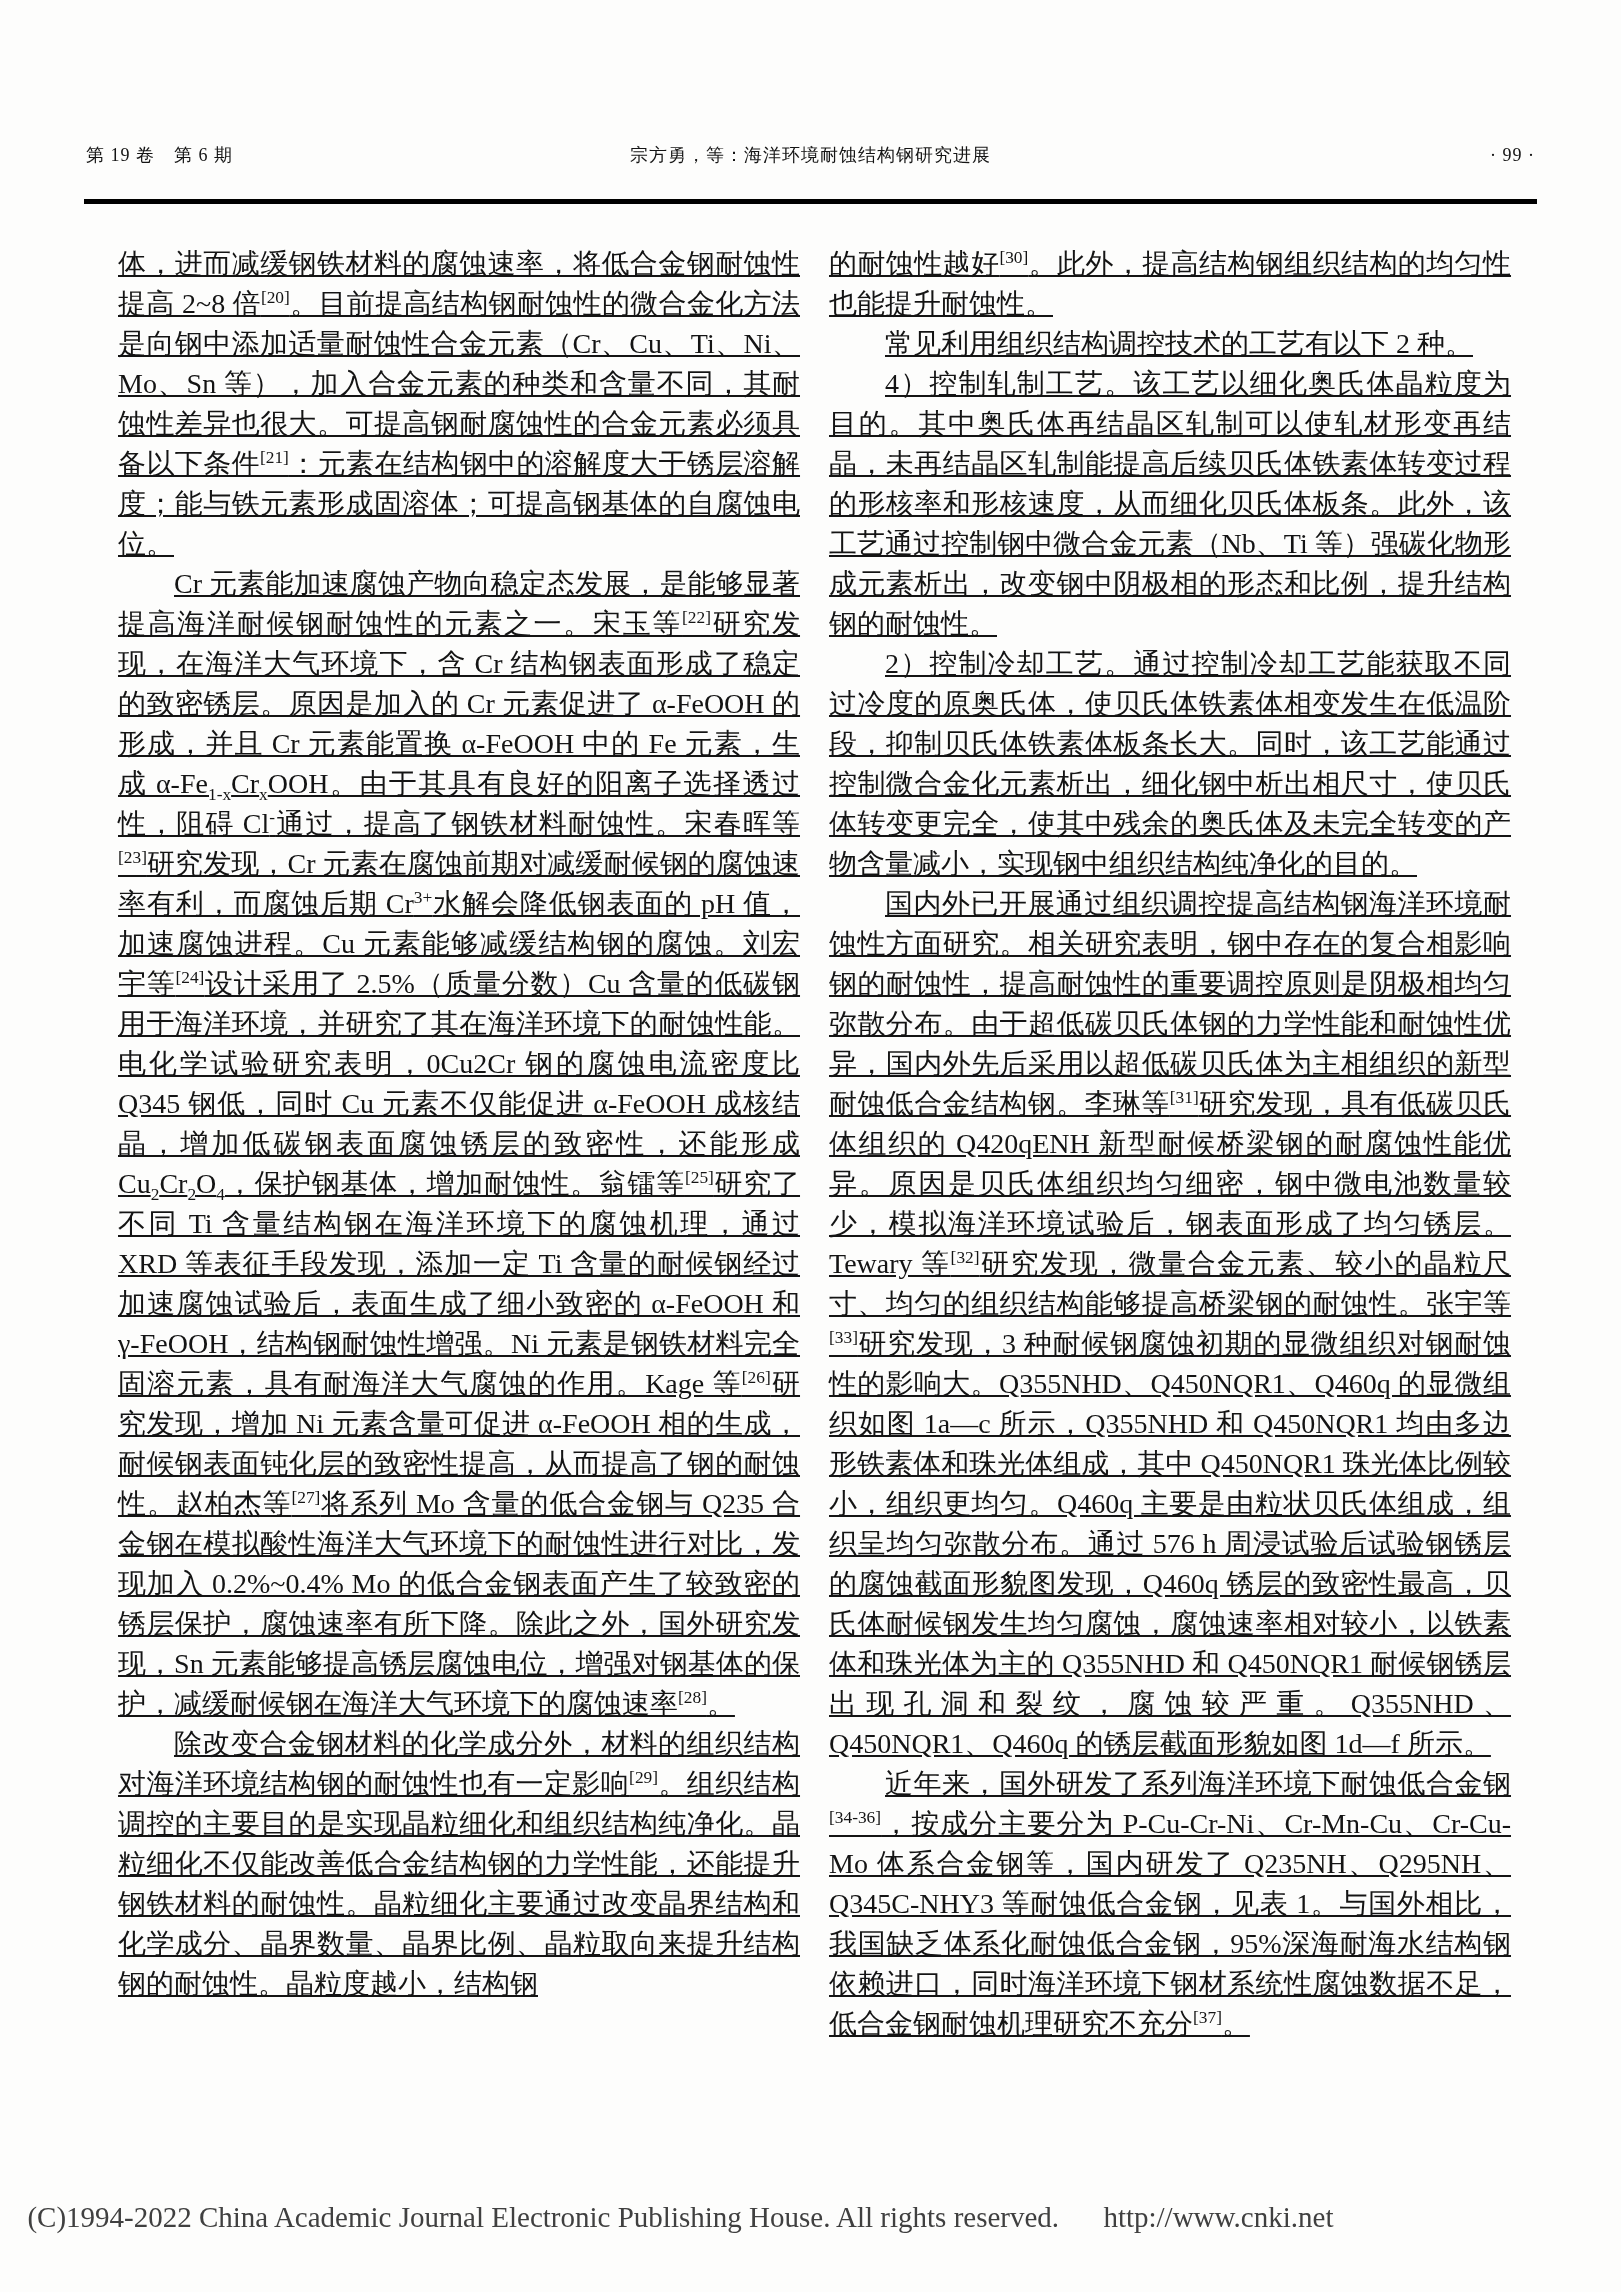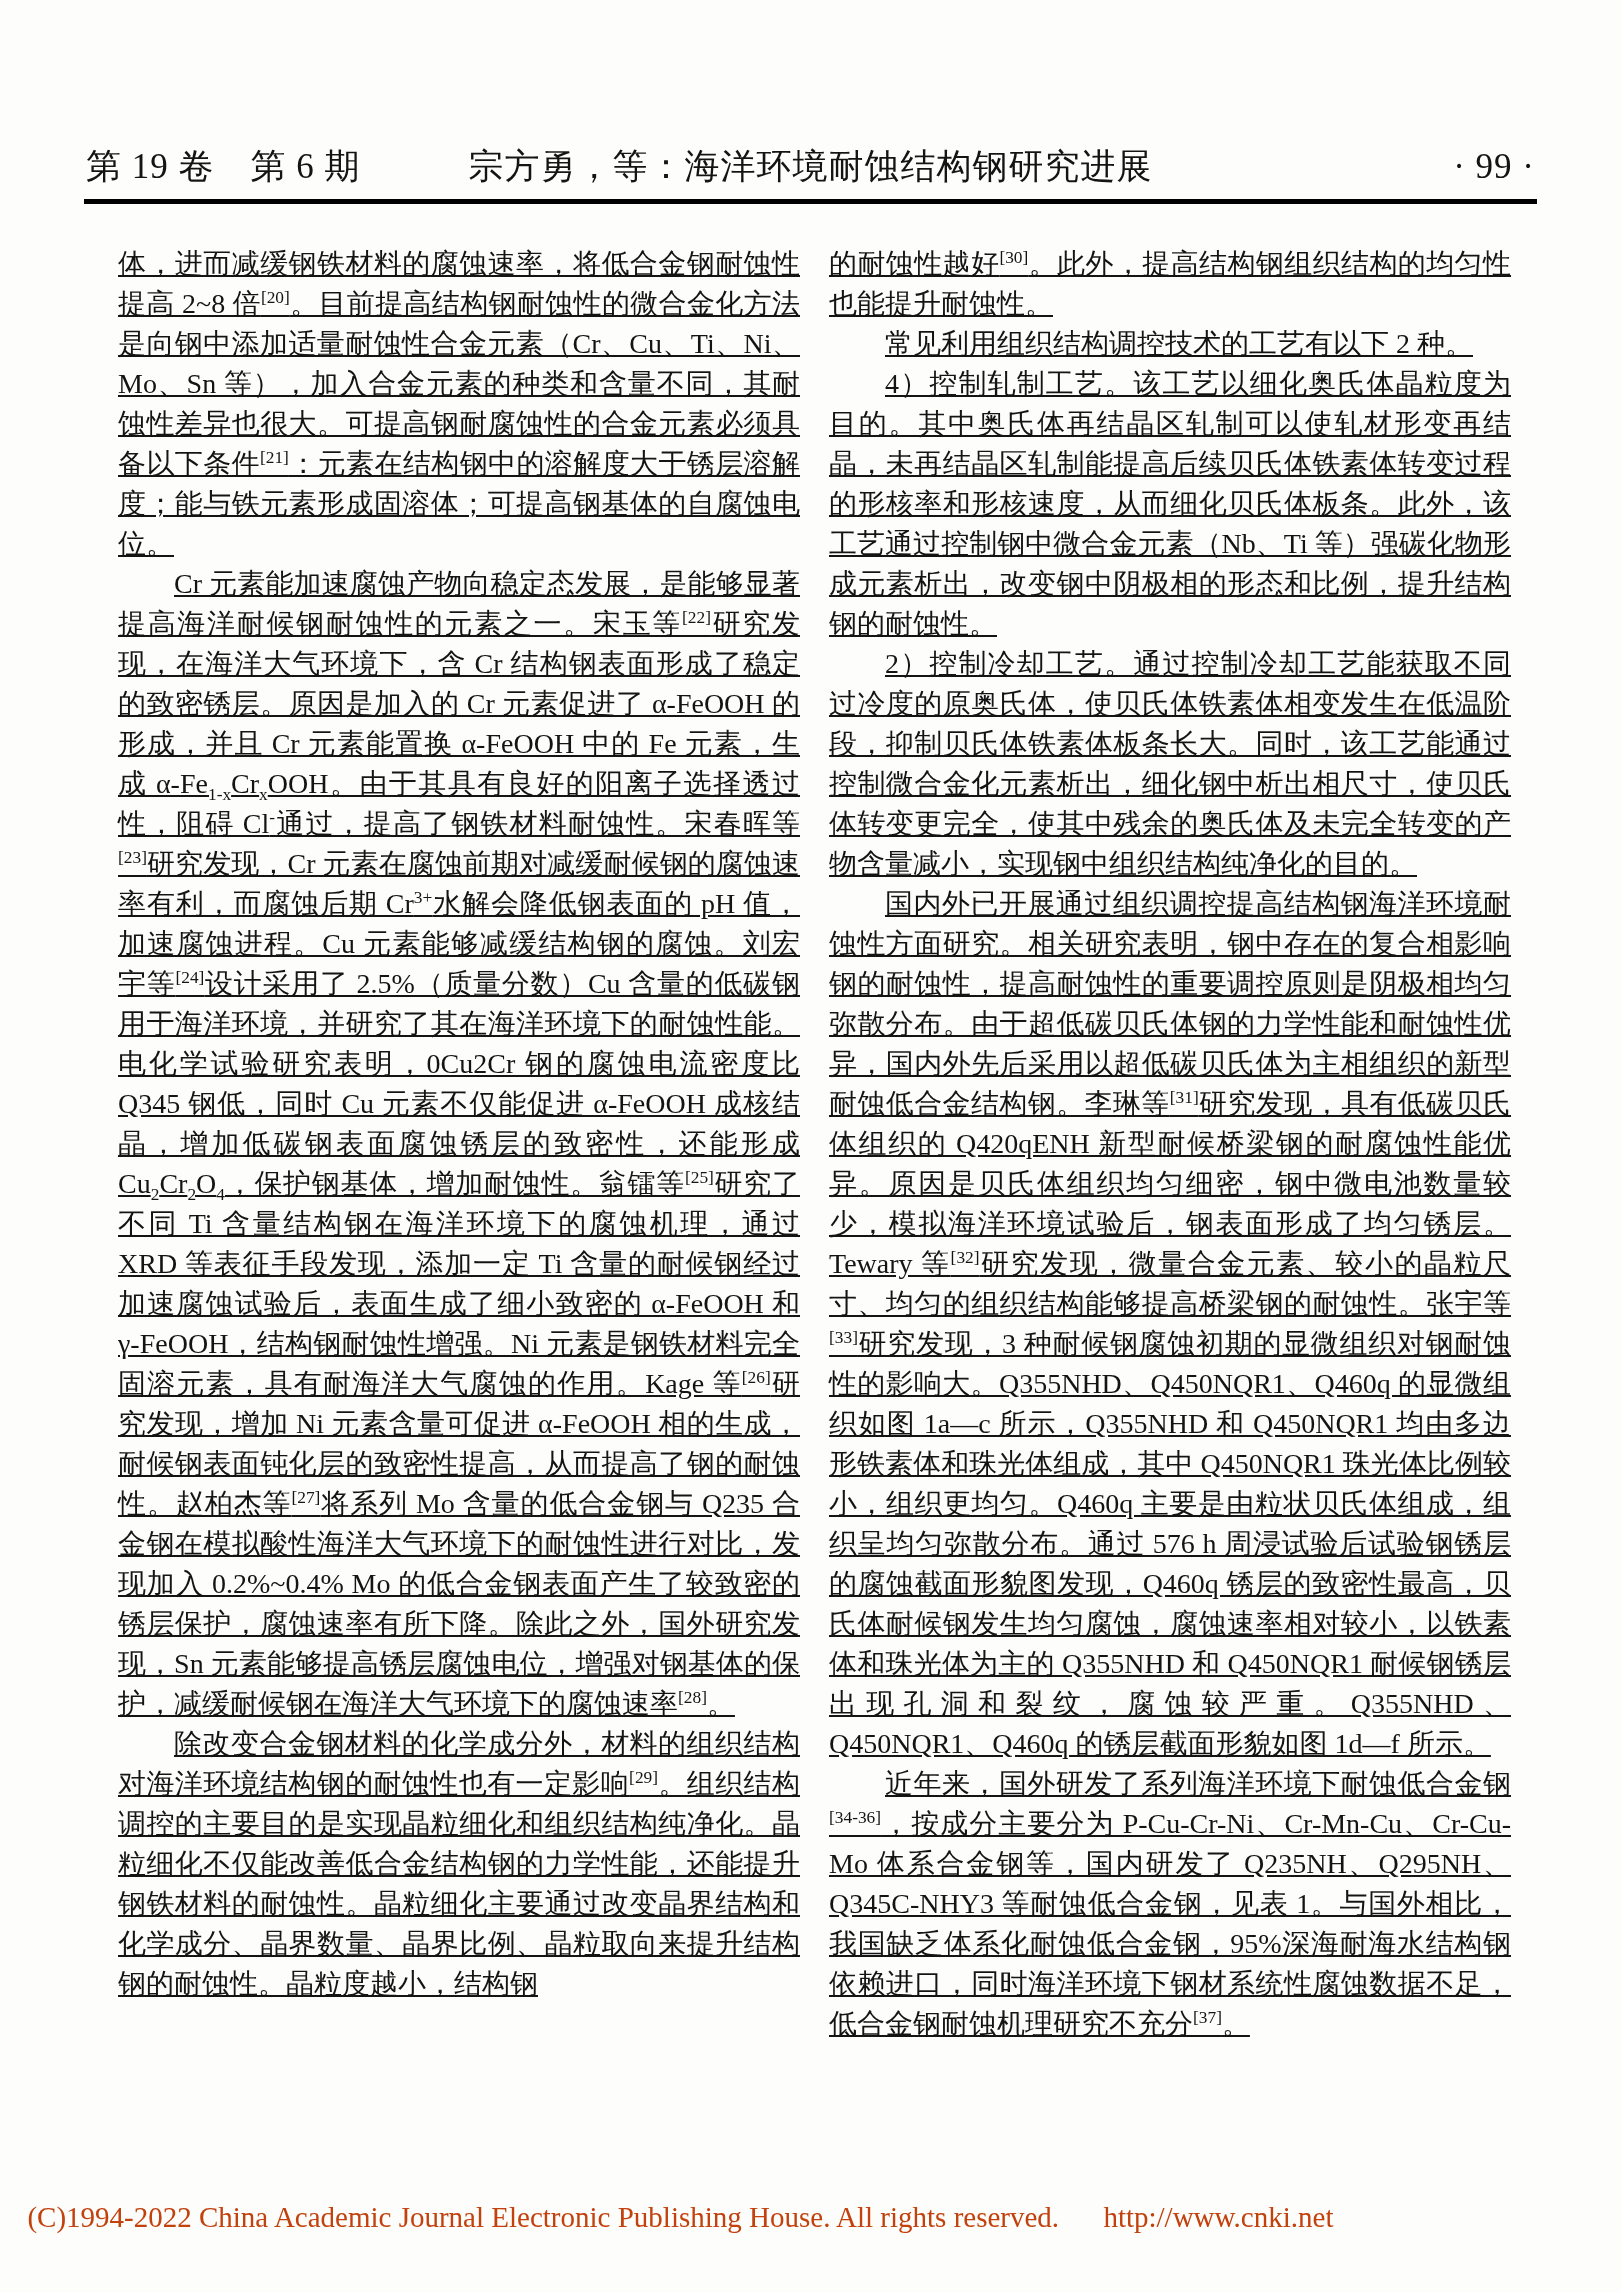--- a/index.html
+++ b/index.html
@@ -8,21 +8,21 @@
     position:relative;
     width:1621px; height:2293px;
     background:#fdfdfc;
     color:#141414;
     font-family:"Liberation Serif","DejaVu Serif",serif;
     overflow:hidden;
   }
   .page-header {
     position:absolute; top:143px; left:86px; right:86px;
     display:flex; align-items:baseline;
-    font-size:35px; letter-spacing:1px;gap:16px;
+    font-size:18px; letter-spacing:1px;gap:16px;
   }
   .page-header .h-left  { flex:1 1 0; text-align:left;  white-space:nowrap; }
   .page-header .h-center{ flex:2 1 0; text-align:center;white-space:nowrap; }
   .page-header .h-right { flex:1 1 0; text-align:right; white-space:nowrap; }
   .header-rule {
     position:absolute; top:199px; left:84px; right:84px;
     height:4.9px; background:#000;
   }
   .body-cols {
     position:absolute; top:244px; left:118px;
@@ -38,21 +38,21 @@
   .col h2 {
     font-family:"Liberation Sans","DejaVu Sans",sans-serif;
     font-size:30px; font-weight:bold;
     margin:26.5px 0 18.6px 0; text-indent:0;
     letter-spacing:1px;
   }
   .col sup { font-size:0.62em; line-height:0; }
   .col sub { font-size:0.62em; line-height:0; }
   .page-footer {
     position:absolute; top:2201px; left:27.4px; right:11px;
-    color:#c2410c;
+    color:#404040;
     font-size:29px; white-space:nowrap;
   }
   .page-footer .f-url { margin-left:37px; }
 </style>
 </head>
 <body>
 
 <div class="page">
 
   <div class="page-header">

